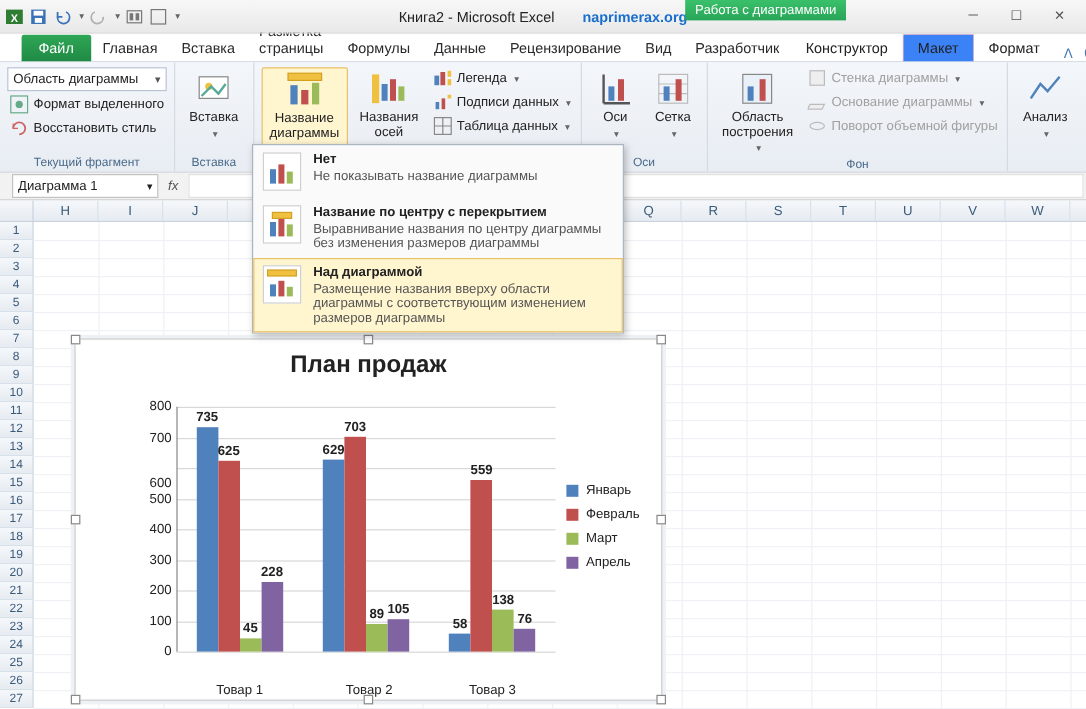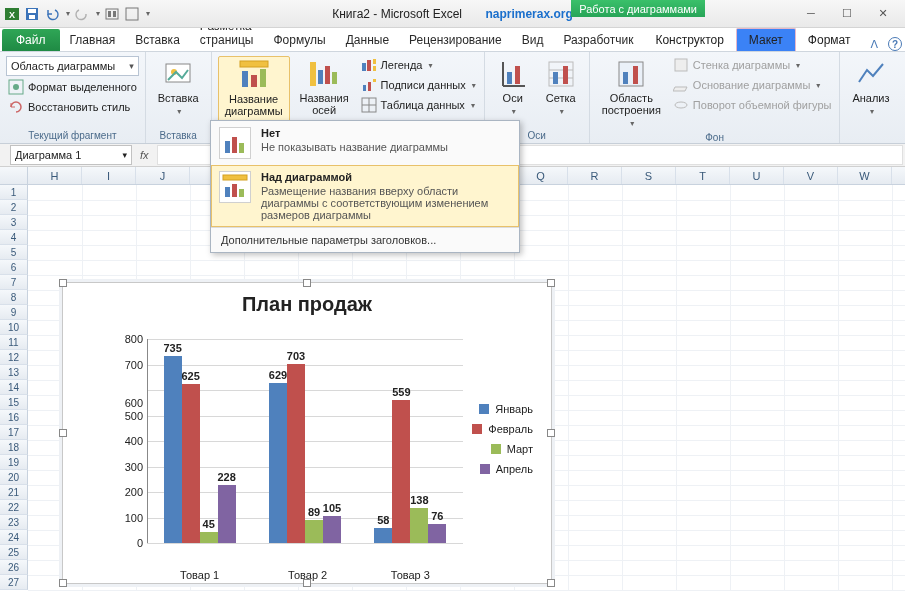--- a/index.html
+++ b/index.html
@@ -8,21 +8,21 @@
   
   .titlebar { height: 28px; background: linear-gradient(#f7f7f7,#e9e9e9); border-bottom: 1px solid #d4d4d4; display: flex; align-items: center; padding: 0 4px; position: relative; }
   .qat { display: flex; align-items: center; gap: 4px; }
   .qat .ico { width: 16px; height: 16px; display: flex; align-items: center; justify-content: center; }
   .title-center { position: absolute; left: 0; right: 0; text-align: center; font-size: 12px; pointer-events: none; }
   .title-center .link { color: #1a6fcc; font-weight: bold; margin-left: 20px; }
   .wincontrols { margin-left: auto; display: flex; gap: 12px; padding-right: 6px; }
   .wincontrols span { width: 24px; text-align: center; color: #555; }
   
   
-  .tabline { height: 24px; display: flex; align-items: flex-end; border-bottom: 1px solid #cfd6de; background: #fff; padding-left: 2px; }
+  .tabline { height: 24px; display: flex; align-items: flex-end; border-bottom: 1px solid #cfd6de; background: #fff; padding-left: 18px; }
   .file-tab { background: linear-gradient(#2fa656,#1f8a44); color: #fff; padding: 4px 14px; font-size: 12px; border-radius: 2px 2px 0 0; }
   .tab { padding: 4px 10px; font-size: 12px; color: #2a2a2a; cursor: default; }
   .ctx-title { background: linear-gradient(#3ac06a,#28a558); color: #fff; font-size: 11px; padding: 1px 8px; display: flex; align-items: center; height: 17px; }
   .ctx-tab { padding: 4px 12px; font-size: 12px; }
   .ctx-tab.active { background: #3b82f6; border: 1px solid #e7b7c9; border-bottom: none; border-radius: 2px 2px 0 0; }
   .help-area { display: flex; align-items: center; gap: 10px; padding: 0 8px; }
   .ctx-wrap { position: absolute; right: 60px; top: 0; text-align: center; }
   
   
   .ribbon { height: 92px; background: linear-gradient(#f3f6fa,#e8edf3); border-bottom: 1px solid #c7cfd8; display: flex; }
@@ -72,21 +72,21 @@
   .chart-handle { position: absolute; width: 8px; height: 8px; border: 1px solid #888; background: #fff; }
   .chart-title { text-align: center; font-size: 20px; font-weight: bold; margin-top: 10px; }
   .plot { position: absolute; left: 40px; top: 50px; width: 360px; height: 230px; }
   .plot .grid-h { position: absolute; left: 44px; right: 0; border-top: 1px solid #d8d8d8; }
   .plot .ylab { position: absolute; left: 0; width: 40px; text-align: right; font-size: 11px; transform: translateY(-50%); }
   .plot .xlab { position: absolute; bottom: -18px; font-size: 11px; text-align: center; }
   .plot .axis-y { position: absolute; left: 44px; top: 6px; bottom: 20px; border-left: 1px solid #888; }
   .bar { position: absolute; bottom: 20px; }
   .dlabel { position: absolute; font-size: 11px; font-weight: bold; text-align: center; transform: translateX(-50%); }
   .legend { position: absolute; right: 18px; top: 120px; font-size: 11px; }
-  .legend .lrow { display: flex; align-items: center; gap: 6px; margin-bottom: 8px; justify-content: flex-end; }
+  .legend .lrow { display: flex; align-items: center; gap: 6px; margin-bottom: 8px; }
   .swatch { width: 10px; height: 10px; }
 </style>
 </head>
 <body>
 
 <div class="titlebar">
   <div class="qat">
     <span class="ico">
         <svg width="16" height="16">
           <rect x="1" y="2" width="14" height="12" fill="#2e7d32"></rect>
@@ -543,25 +543,35 @@
   <div class="dd-item">
     <div class="dd-icon">
         <svg width="28" height="28">
           <rect x="4" y="12" width="5" height="12" fill="#4f81bd"></rect>
           <rect x="11" y="8" width="5" height="16" fill="#c0504d"></rect>
           <rect x="18" y="14" width="5" height="10" fill="#9bbb59"></rect>
         </svg>
       </div>
     <div class="dd-text"><b>Нет</b><span>Не показывать название диаграммы</span></div>
   </div>
+  <div class="dd-item">
+    <div class="dd-icon">
+        <svg width="28" height="28">
+          <rect x="4" y="12" width="5" height="12" fill="#4f81bd"></rect>
+          <rect x="11" y="8" width="5" height="16" fill="#c0504d"></rect>
+          <rect x="18" y="14" width="5" height="10" fill="#9bbb59"></rect>
+          <rect x="6" y="4" width="16" height="5" fill="#f0c040" stroke="#d4a020"></rect>
+        </svg>
+      </div>
+    <div class="dd-text"><b>Название по центру с перекрытием</b><span>Выравнивание названия по центру диаграммы без изменения размеров диаграммы</span></div>
+  </div>
   <div class="dd-item highlighted">
     <div class="dd-icon">
         <svg width="28" height="28">
           <rect x="2" y="2" width="24" height="5" fill="#f0c040" stroke="#d4a020"></rect>
           <rect x="4" y="14" width="5" height="10" fill="#4f81bd"></rect>
           <rect x="11" y="11" width="5" height="13" fill="#c0504d"></rect>
           <rect x="18" y="16" width="5" height="8" fill="#9bbb59"></rect>
         </svg>
       </div>
     <div class="dd-text"><b>Над диаграммой</b><span>Размещение названия вверху области диаграммы с соответствующим изменением размеров диаграммы</span></div>
   </div>
-  <div class="dd-footer">Дополнительные параметры заголовков...</div>
 </div>
 
 </body></html>

